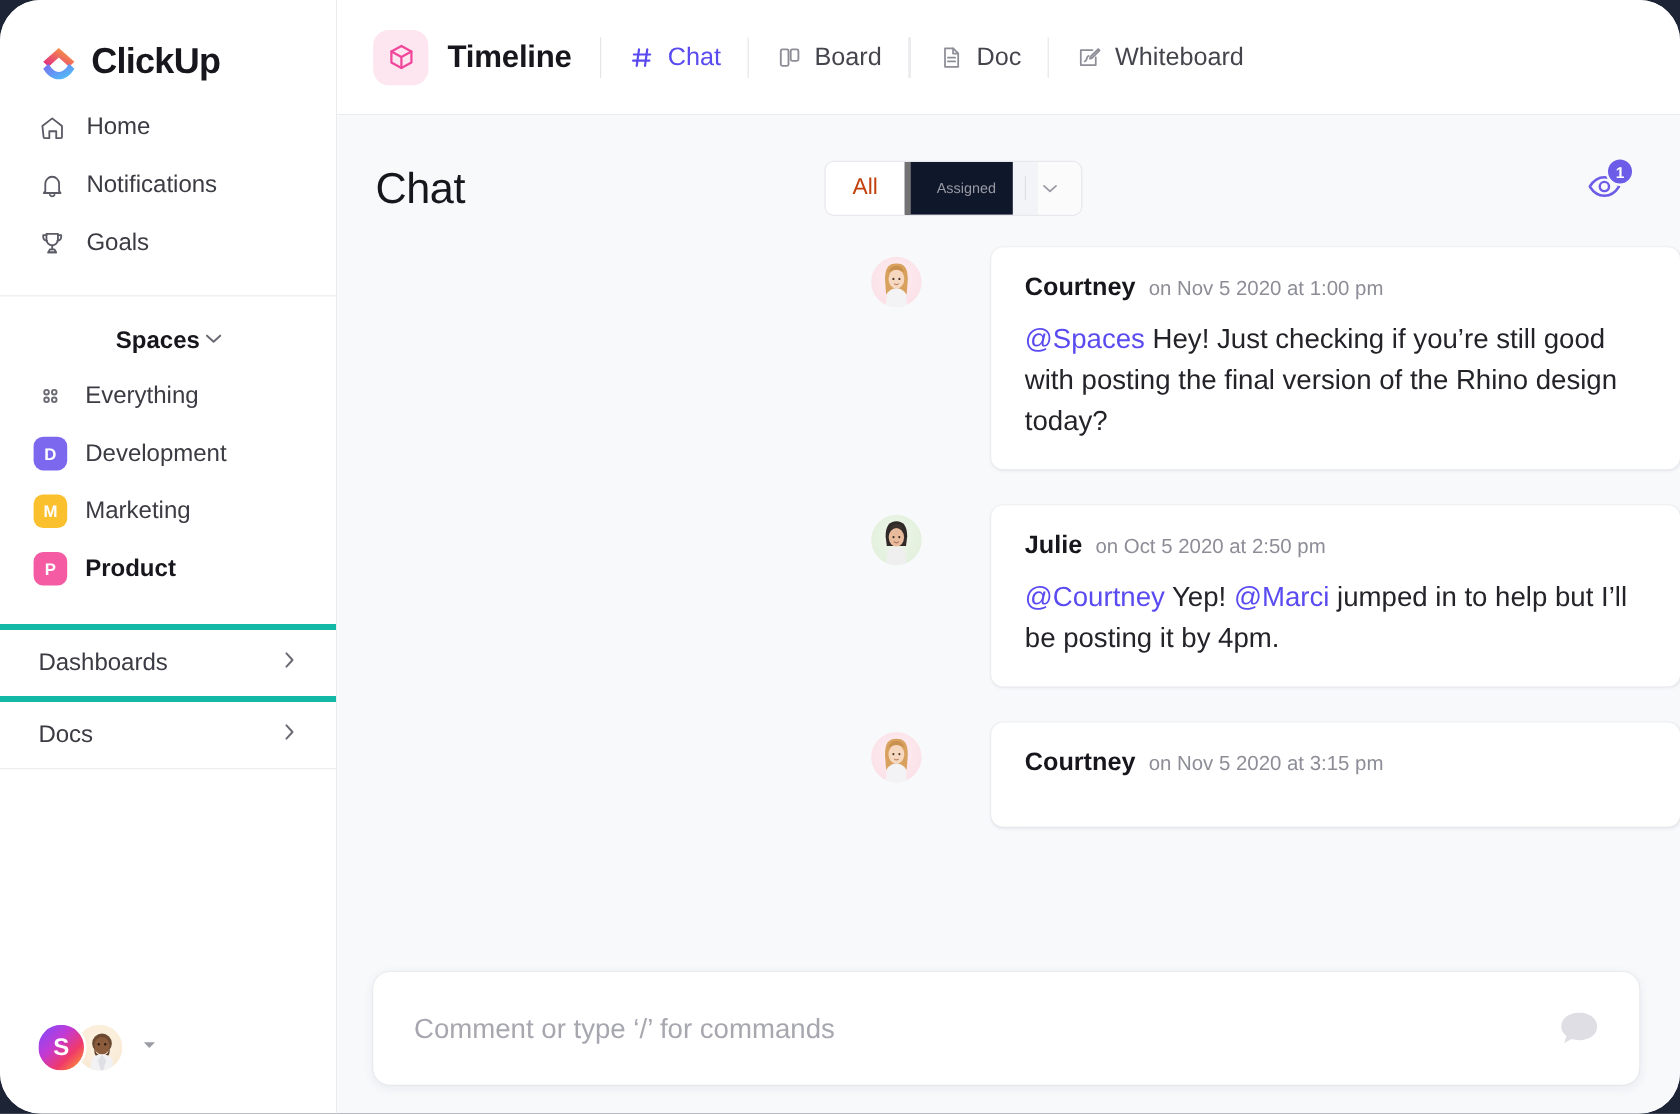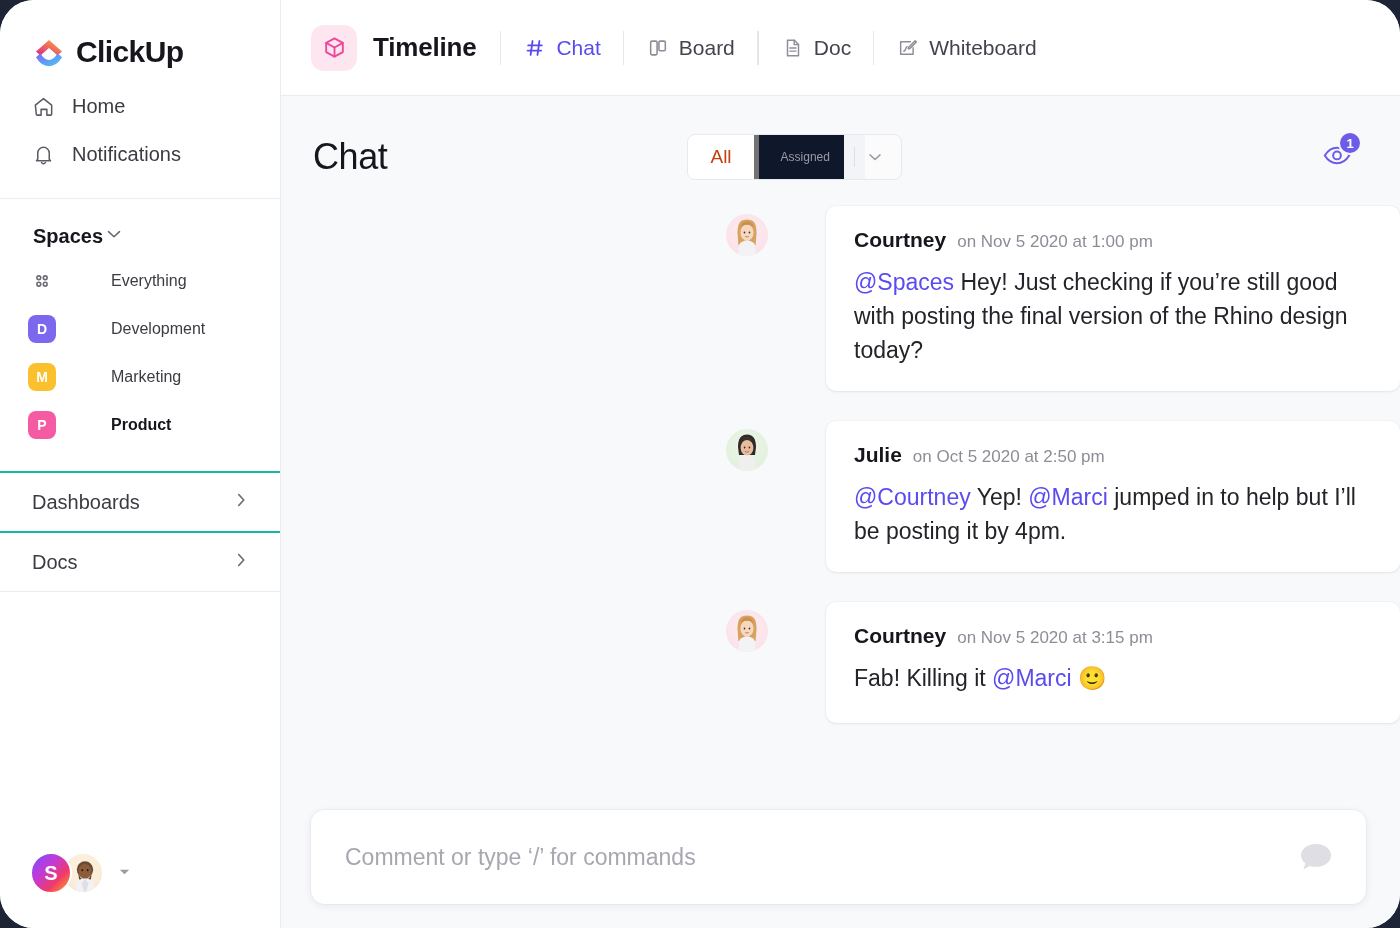--- a/index.html
+++ b/index.html
@@ -43,43 +43,43 @@
     height: 48px; padding-left: 30px;
     cursor: pointer;
   }
   .nav-item .ico { width: 26px; height: 26px; flex: 0 0 26px;
     display: flex; align-items: center; justify-content: center; }
   .nav-item .lbl { font-size: 20px; color: #3b3b43; }
 
   .divider { height: 1px; background: #ececef; margin-top: 20px; }
 
   .spaces-head {
-    display: flex; align-items: center; justify-content: flex-start;
+    display: flex; align-items: center; justify-content: center;
     padding: 24px 28px 0 33px;
   }
   .spaces-title { font-size: 20px; font-weight: bold; color: #16161c; }
   .space-item {
     display: flex; align-items: center; gap: 15px;
     height: 48px; padding-left: 28px; cursor: pointer;
   }
   .space-badge {
     width: 28px; height: 28px; flex: 0 0 28px;
     border-radius: 8px; color: #fff;
     font-size: 14px; font-weight: bold;
     display: flex; align-items: center; justify-content: center;
   }
-  .space-lbl { font-size: 16px; color: #3b3b43; margin-left: 40px; }
+  .space-lbl { font-size: 20px; color: #3b3b43; }
   .space-lbl.active { font-weight: bold; color: #16161c; }
   .grid-ico { width: 28px; height: 28px; flex: 0 0 28px;
     display: flex; align-items: center; justify-content: center; }
 
   .row-link {
     display: flex; align-items: center; justify-content: space-between;
     height: 60px; padding: 0 28px 0 32px;
-    border-top: 2px solid #14b8a6; cursor: pointer;
+    border-top: 5px solid #14b8a6; cursor: pointer;
   }
   .row-link .lbl { font-size: 20px; color: #3b3b43; }
 
   .sidebar-spacer { flex: 1 1 auto; }
   .user-row { display: flex; align-items: center; padding: 0 0 34px 30px; }
   .av-s {
     width: 42px; height: 42px; border-radius: 50%;
     background: linear-gradient(135deg,#7b4dff 0%,#c13ad6 38%,#f0396a 68%,#ffa726 100%);
     color: #fff; font-size: 20px; font-weight: bold;
     display: flex; align-items: center; justify-content: center;
@@ -227,20 +227,33 @@
         <span class="lbl">Home</span>
       </div>
       <div class="nav-item">
         <span class="ico">
           <svg viewBox="0 0 24 24" width="23" height="23" fill="none" stroke="#5b5b66" stroke-width="1.6" stroke-linecap="round" stroke-linejoin="round">
             <path d="M6 17V10.5a6 6 0 0 1 12 0V17l1.3 1.6H4.7Z"></path>
             <path d="M10 20.3a2.2 2.2 0 0 0 4 0"></path>
           </svg>
         </span>
         <span class="lbl">Notifications</span>
+      </div>
+      <div class="nav-item">
+        <span class="ico">
+          <svg viewBox="0 0 24 24" width="23" height="23" fill="none" stroke="#5b5b66" stroke-width="1.6" stroke-linecap="round" stroke-linejoin="round">
+            <path d="M7 4h10v5a5 5 0 0 1-10 0Z"></path>
+            <path d="M7 5.2H4.2v1.6A3.4 3.4 0 0 0 7.4 10"></path>
+            <path d="M17 5.2h2.8v1.6A3.4 3.4 0 0 1 16.6 10"></path>
+            <path d="M12 14v3.6"></path>
+              <path d="M8.6 20.2h6.8"></path>
+              <path d="M10 17.6h4l1.4 2.6H8.6Z"></path>
+          </svg>
+        </span>
+        <span class="lbl">Goals</span>
       </div>
     </nav>
 
     <div class="divider"></div>
 
     <div class="spaces-head">
       <span class="spaces-title">Spaces</span>
       <span>
         <svg viewBox="0 0 24 24" width="22" height="22" fill="none" stroke="#6a6a75" stroke-width="1.8" stroke-linecap="round" stroke-linejoin="round">
             <path d="M6 9.5 L12 15 L18 9.5"></path>
@@ -469,23 +482,20 @@
               <ellipse cx="23.5" cy="18.4" rx="0.85" ry="1" fill="#4a3426"></ellipse>
               <path d="M19.4 22.6 q1.6 1.2 3.2 0" stroke="#b87f63" stroke-width="0.9" fill="none" stroke-linecap="round"></path>
               <path d="M13.4 30 C16 27.4 18.4 26.3 21 26.3 C23.6 26.3 26 27.4 28.6 30 L30 42 H12 Z" fill="#f3f3f6"></path>
             </svg>
           </span>
           <div class="bubble" style="padding-bottom:28px">
             <div class="b-head">
               <span class="b-author">Courtney</span>
               <span class="b-time">on Nov 5 2020 at 3:15 pm</span>
             </div>
-            <div class="b-body">
-              <span>Fab! Killing it </span><span class="mention">@Marci</span><span> 🙂</span>
-            </div>
           </div>
         </div>
 
       </div>
 
       <div class="composer-wrap">
         <div class="composer">
           <input class="composer-input" type="text" placeholder="Comment or type ‘/’ for commands" style="">
           <span class="send-bubble">
             <svg viewBox="0 0 40 40" width="40" height="40">

